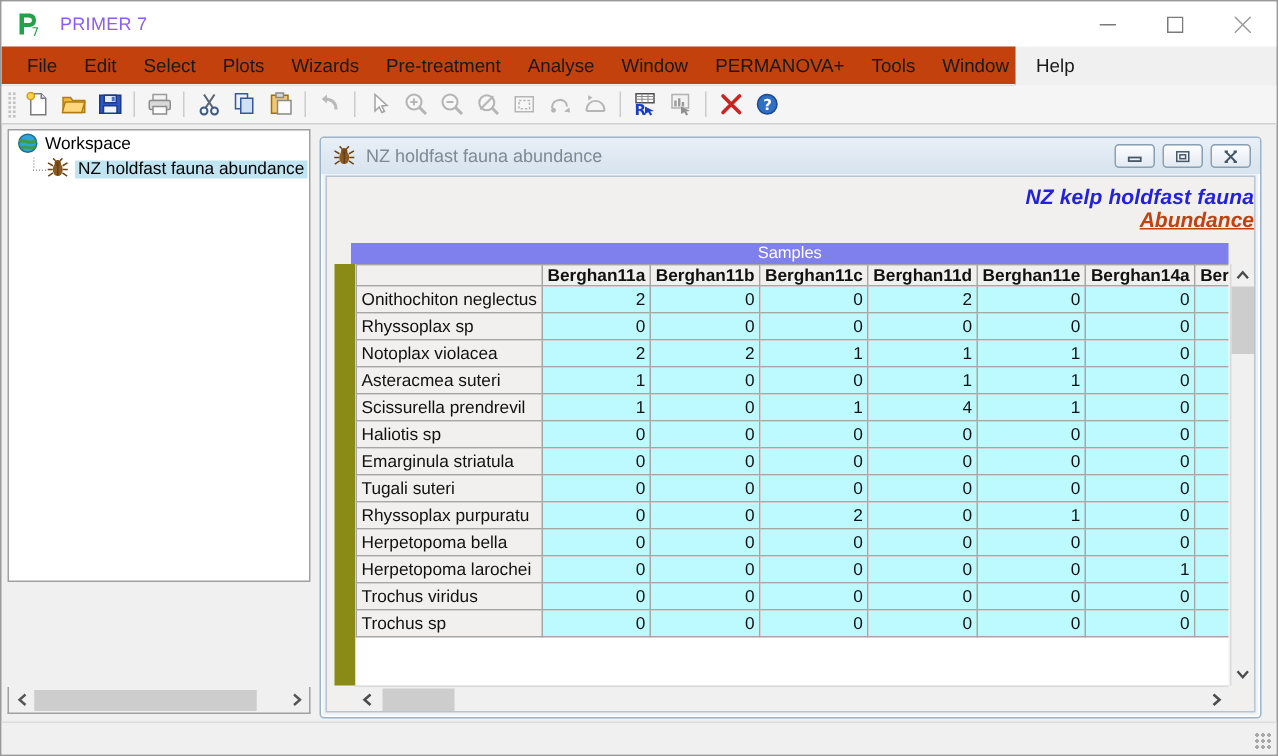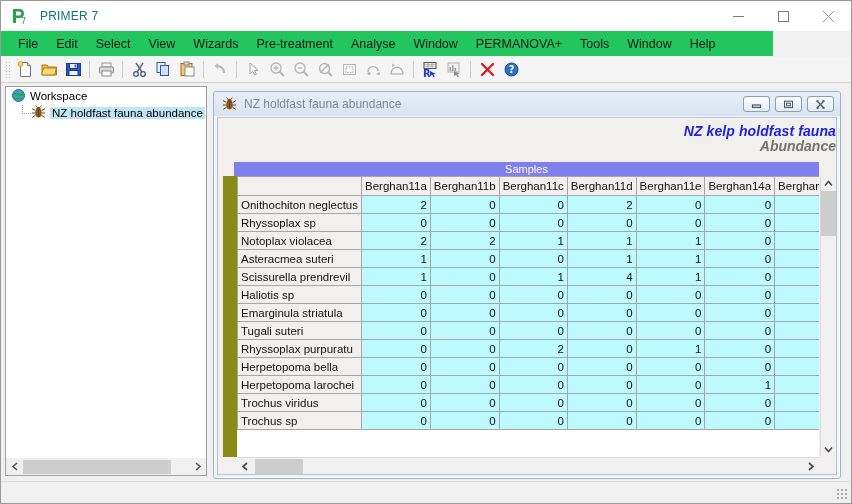--- a/index.html
+++ b/index.html
@@ -25,38 +25,38 @@
     width: 850px; height: 30px;
     background: #ffffff;
     display: flex; align-items: center;
   }
   .app-icon {
     margin-left: 9px; width: 18px; height: 18px;
     position: relative;
   }
   .app-title {
     margin-left: 12px;
-    font-size: 12px; color: #0f766e;
+    font-size: 12px; color: #8b5cf6;
     letter-spacing: .2px;
   }
   .winbtns {
     margin-left: auto; display: flex; height: 30px;
   }
   .winbtn {
     width: 45px; height: 30px;
     display: flex; align-items: center; justify-content: center;
     color: #7a7a7a;
   }
   .winbtn svg { display:block; }
 
   
   .menubar {
     position: absolute; left: 0; top: 30px;
-    width: 772px; height: 26px;
-    background: #22c55e;
+    width: 676px; height: 26px;
+    background: #c2410c;
     display: flex; align-items: center;
     padding-left: 8px;
     border-bottom: 1px solid #f0f0f0;
   }
   .menu-item {
     font-size: 12.5px; color: #1a1a1a;
     padding: 4px 9px;
     white-space: nowrap;
   }
 
@@ -80,21 +80,21 @@
     width: 24px; height: 22px;
     display: flex; align-items: center; justify-content: center;
   }
   .tb-sep {
     width: 1px; height: 17px; background: #cccccc; margin: 0 4px;
   }
 
   
   .treepanel {
     position: absolute; left: 4px; top: 85px;
-    width: 202px; height: 390px;
+    width: 202px; height: 302px;
     background: #ffffff;
     border: 1px solid #a0a0a0;
     overflow: hidden;
   }
   .tree-row {
     display: flex; align-items: center;
     height: 17px; padding-left: 5px;
     font-size: 11.5px; color: #000;
     white-space: nowrap;
   }
@@ -172,21 +172,21 @@
     background: #f1f0ef;
     border: 1px solid #b9c4cf;
   }
 
   .sheet-title {
     padding: 5px 0 0 12px;
     font-style: italic;
     text-align: right;
   }
   .sheet-title .l1 { font-size: 14px; color: #2222dd; font-weight: 600; letter-spacing:.1px;}
-  .sheet-title .l2 { font-size: 14px; color: #737373; font-weight: 600; margin-top:-1px;}
+  .sheet-title .l2 { font-size: 14px; color: #c2410c; font-weight: 600; margin-top:-1px;text-decoration:underline;}
 
   
   .gridwrap {
     position: absolute; left: 0; top: 44px;
     width: 618px; height: 312px;
   }
   .samples-bar {
     position: absolute; left: 16px; top: 0;
     width: 585px; height: 14px;
     background: #7f7fee;
@@ -223,24 +223,24 @@
   }
   table.grid th, table.grid td {
     border: 1px solid #a6a6a6;
     height: 18px;
     padding: 0 3px;
     overflow: hidden;
     white-space: nowrap;
   }
   table.grid thead th {
     background: #f1f0ef;
-    font-weight: normal;
+    font-weight: bold;
     color: #111;
     text-align: center;
-    height: 19px;
+    height: 14px;
   }
   table.grid thead th.corner { background: #f1f0ef; }
   table.grid td.rowhead {
     background: #f1f0ef;
     text-align: left;
     color: #111;
   }
   table.grid td.val {
     background: #bdfaff;
     text-align: right;
@@ -327,21 +327,21 @@
             <path d="M0 0 L11 11 M11 0 L0 11" stroke="#9a9a9a" stroke-width="1"></path>
           </svg>
       </div>
     </div>
   </div>
 
   <div class="menubar">
     <div class="menu-item">File</div>
     <div class="menu-item">Edit</div>
     <div class="menu-item">Select</div>
-    <div class="menu-item">View</div>
+    <div class="menu-item">Plots</div>
     <div class="menu-item">Wizards</div>
     <div class="menu-item">Pre-treatment</div>
     <div class="menu-item">Analyse</div>
     <div class="menu-item">Window</div>
     <div class="menu-item">PERMANOVA+</div>
     <div class="menu-item">Tools</div>
     <div class="menu-item">Window</div>
     <div class="menu-item">Help</div>
   </div>
 

